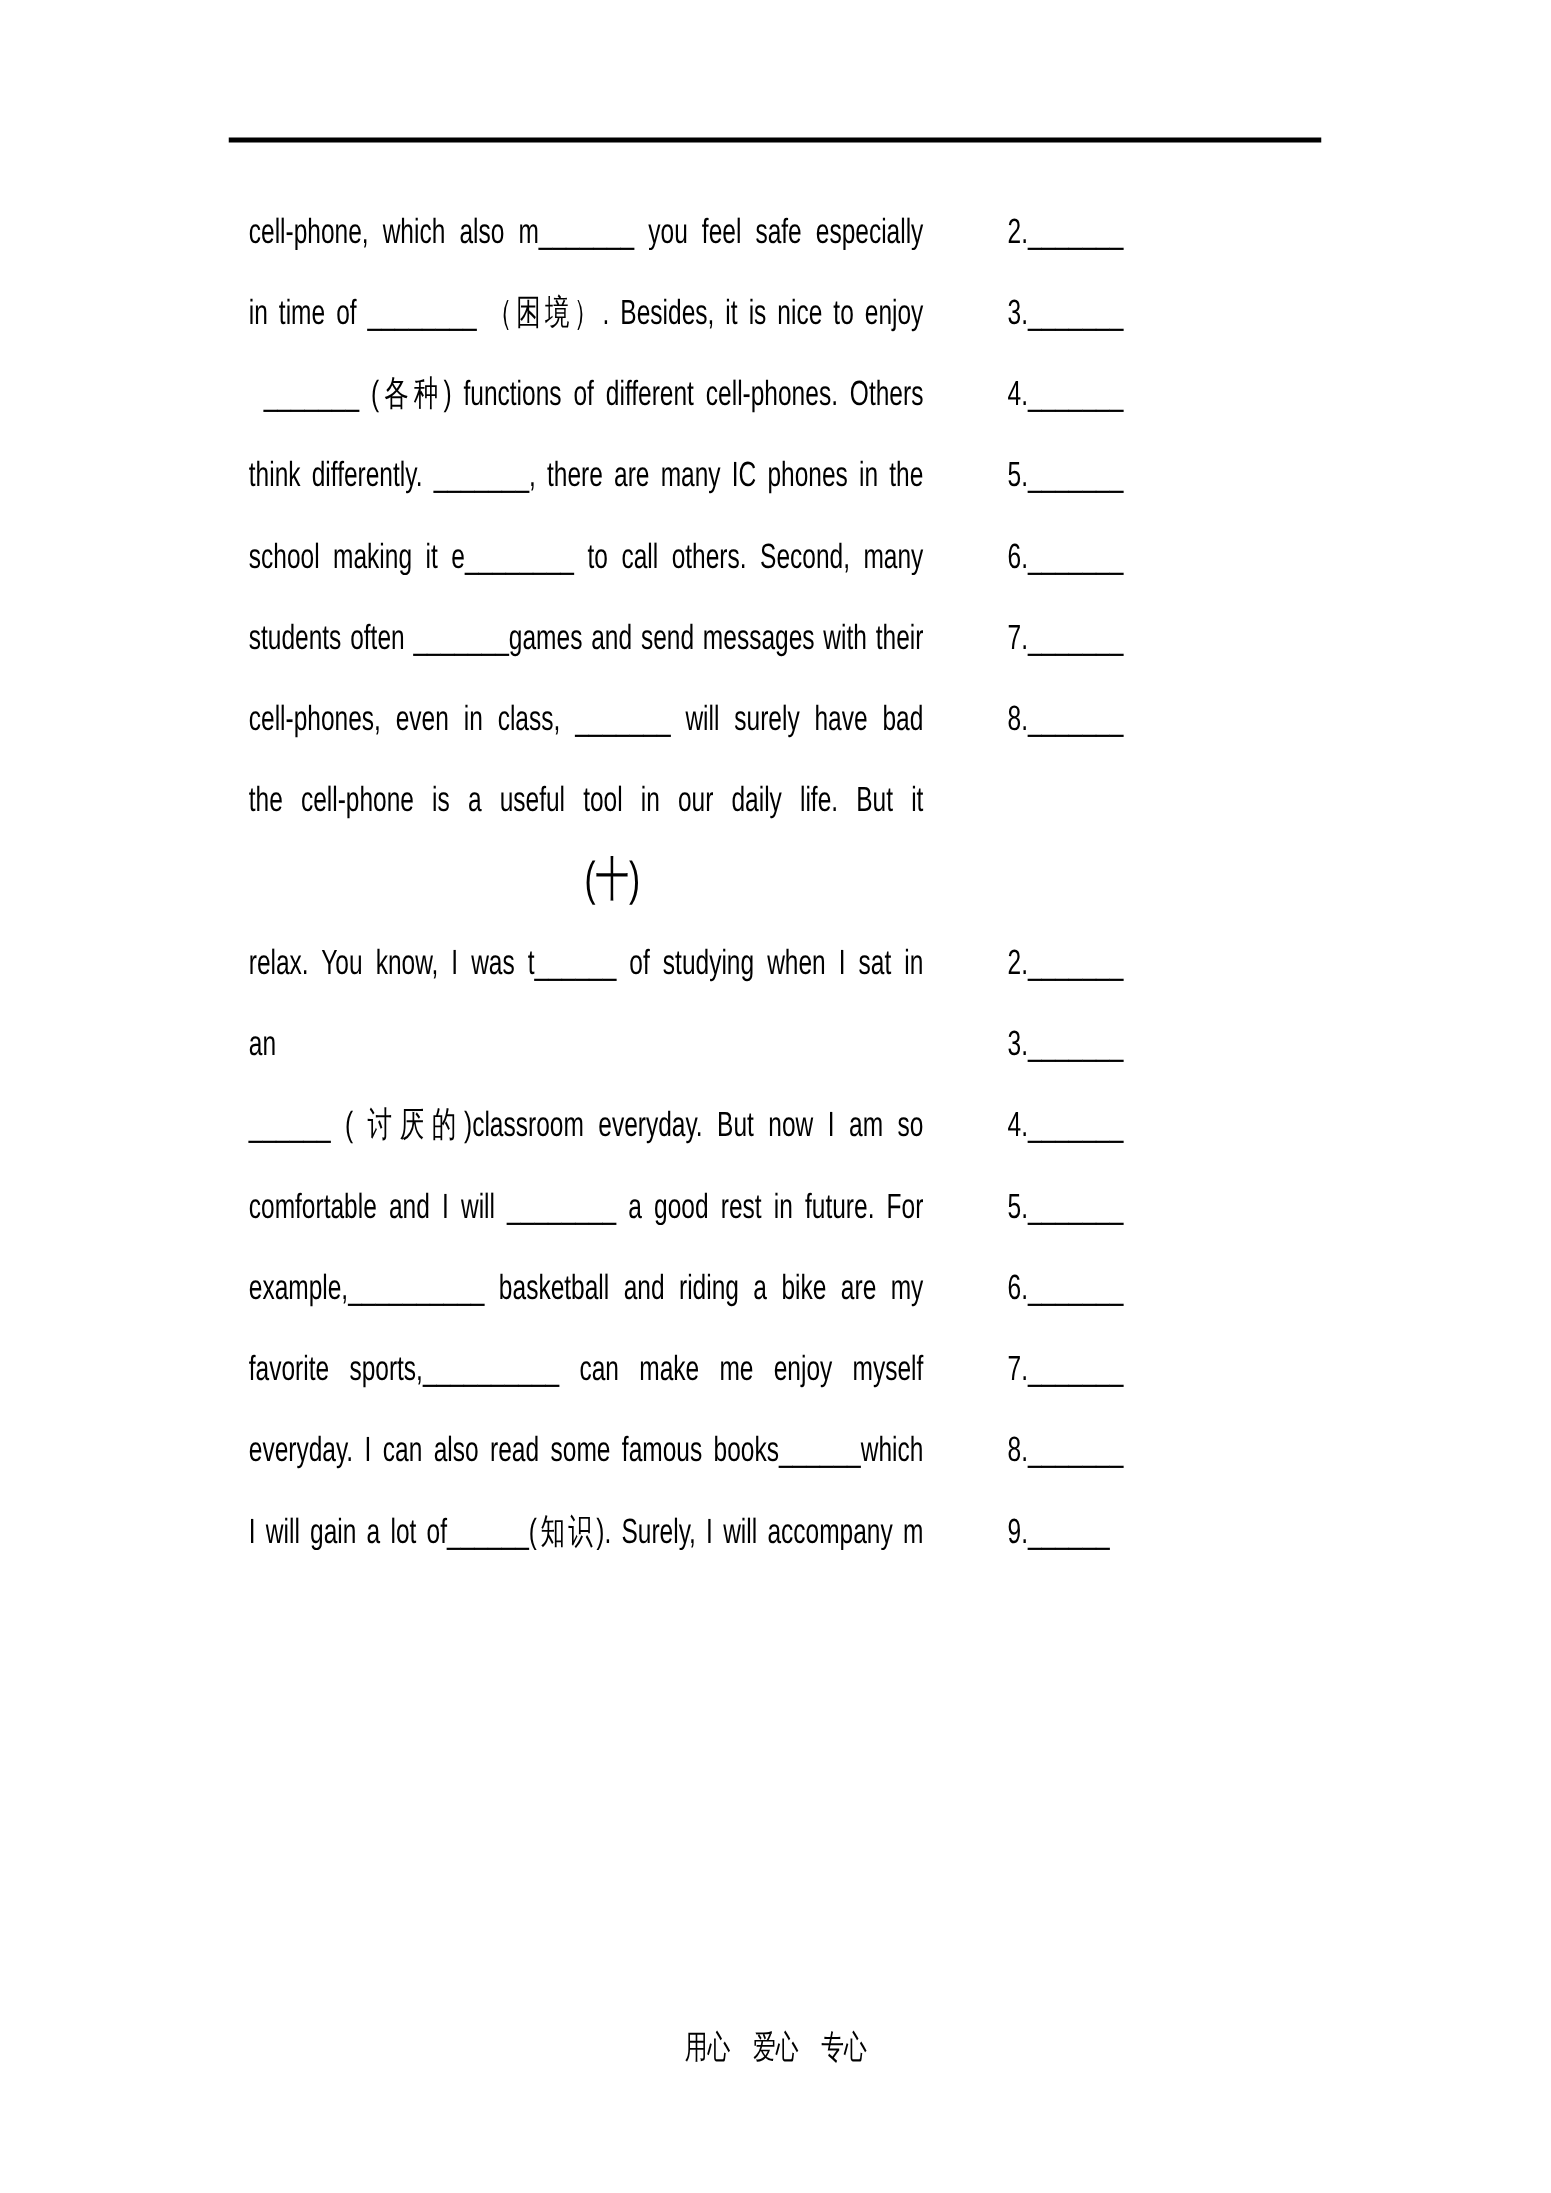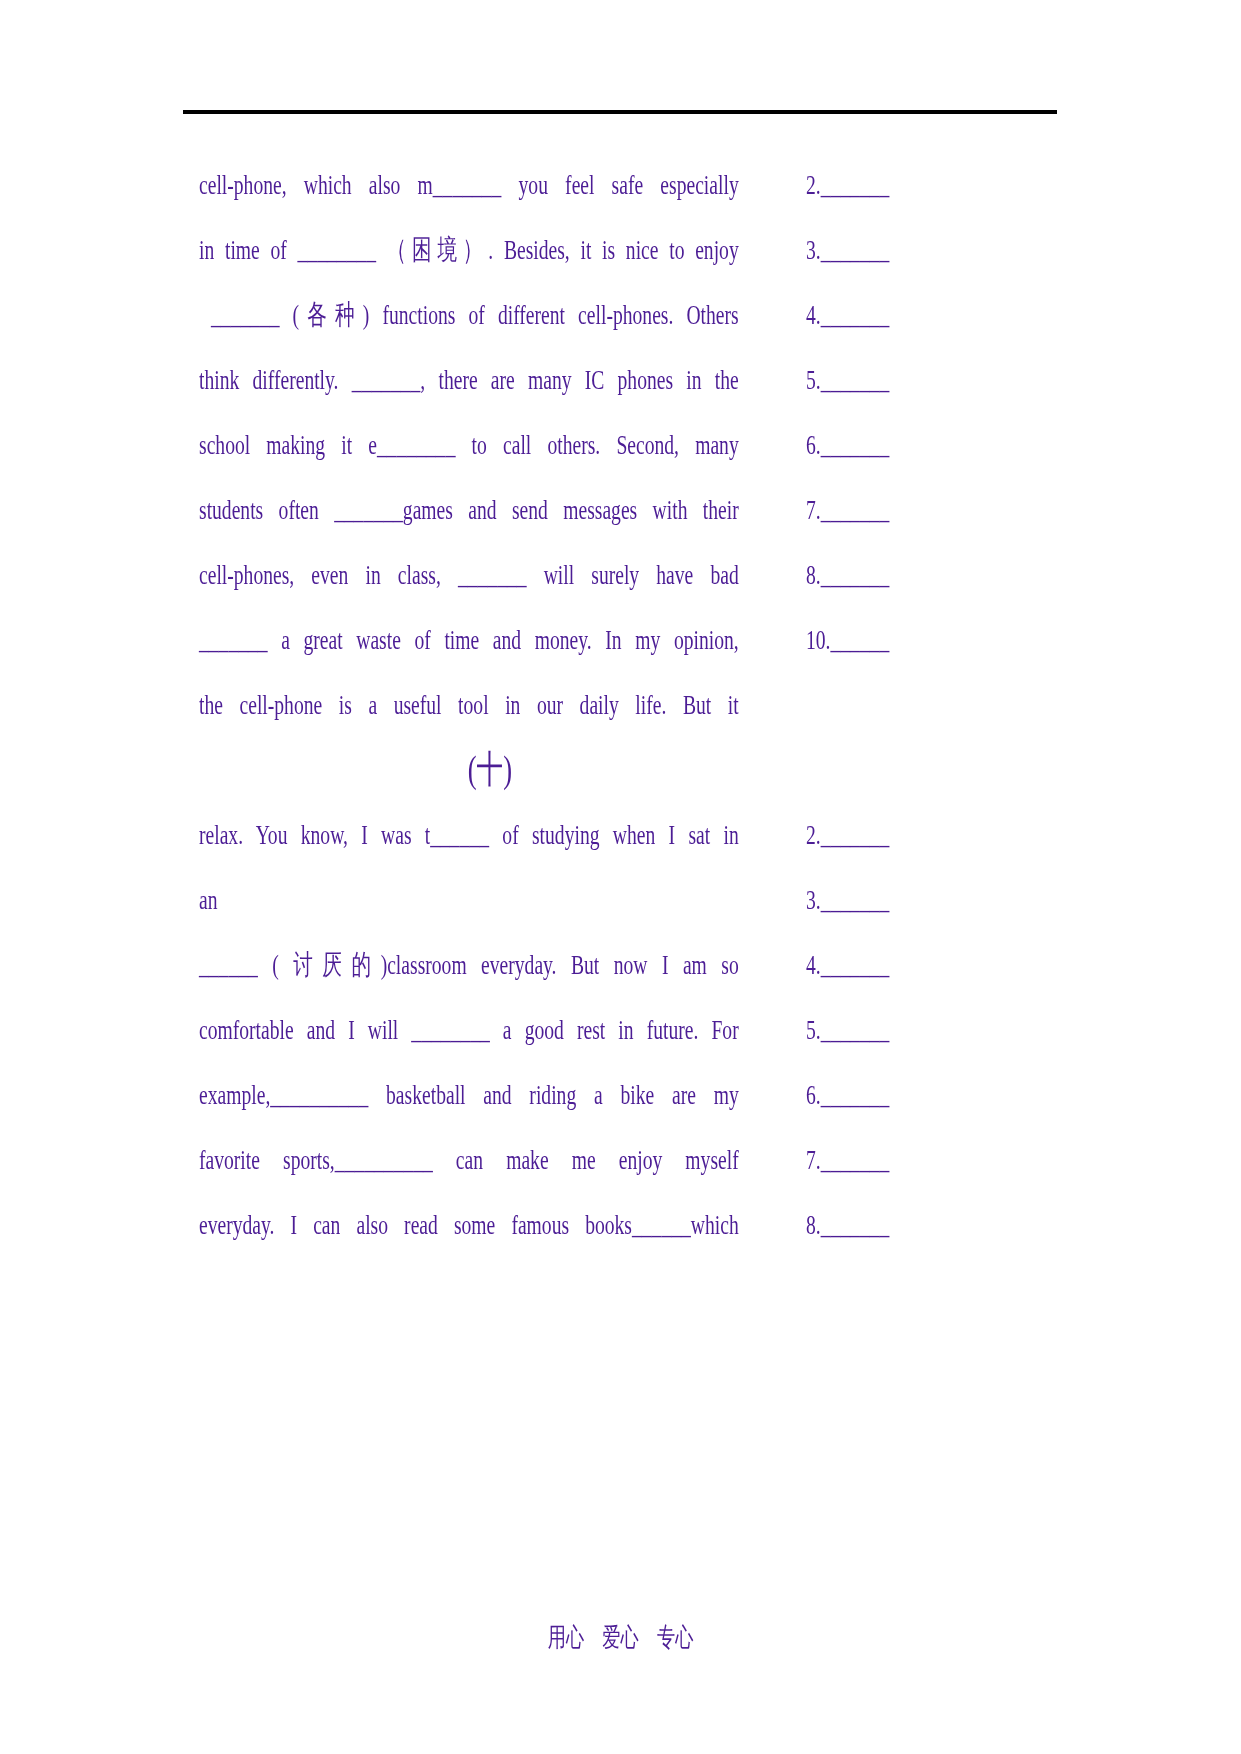--- a/index.html
+++ b/index.html
@@ -1,22 +1,22 @@
 <!DOCTYPE html>
 <html><head>
 <meta charset="utf-8">
 <style>
   html, body { margin: 0; padding: 0; background: #ffffff; }
   .page {
     position: relative;
     width: 1241px;
     height: 1754px;
     background: #ffffff;
-    color: #4c1d95;
-    font-family: Liberation Serif, serif;
+    color: #000000;
+    font-family: Liberation Sans, sans-serif;
     overflow: hidden;
   }
   .top-rule {
     position: absolute;
     left: 183px;
     top: 110px;
     width: 874px;
     height: 4px;
     background: #000000;
   }
@@ -106,24 +106,20 @@
     </div>
     <div class="row">
       <span class="line j">students often _______games and send messages with their</span>
       <span class="ans">7._______</span>
     </div>
     <div class="row">
       <span class="line j">cell-phones, even in class, _______ will surely have bad</span>
       <span class="ans">8._______</span>
     </div>
     <div class="row">
-      <span class="line j">_______ a great waste of time and money. In my opinion,</span>
-      <span class="ans">10.______</span>
-    </div>
-    <div class="row">
       <span class="line j">the cell-phone is a useful tool in our daily life. But it</span>
     </div>
 
     <div class="row row-header">
       <span class="line">(十)</span>
     </div>
 
     <div class="row">
       <span class="line j">relax. You know, I was t______ of studying when I sat in</span>
       <span class="ans">2._______</span>
@@ -145,18 +141,22 @@
       <span class="ans">6._______</span>
     </div>
     <div class="row">
       <span class="line j">favorite sports,__________ can make me enjoy myself</span>
       <span class="ans">7._______</span>
     </div>
     <div class="row">
       <span class="line j">everyday. I can also read some famous books______which</span>
       <span class="ans">8._______</span>
     </div>
+    <div class="row">
+      <span class="line j">I will gain a lot of______(知识). Surely, I will accompany m</span>
+      <span class="ans">9.______</span>
+    </div>
 
   </div>
 
   <div class="footer">用心　爱心　专心</div>
 
 </div>
 
 </body></html>

